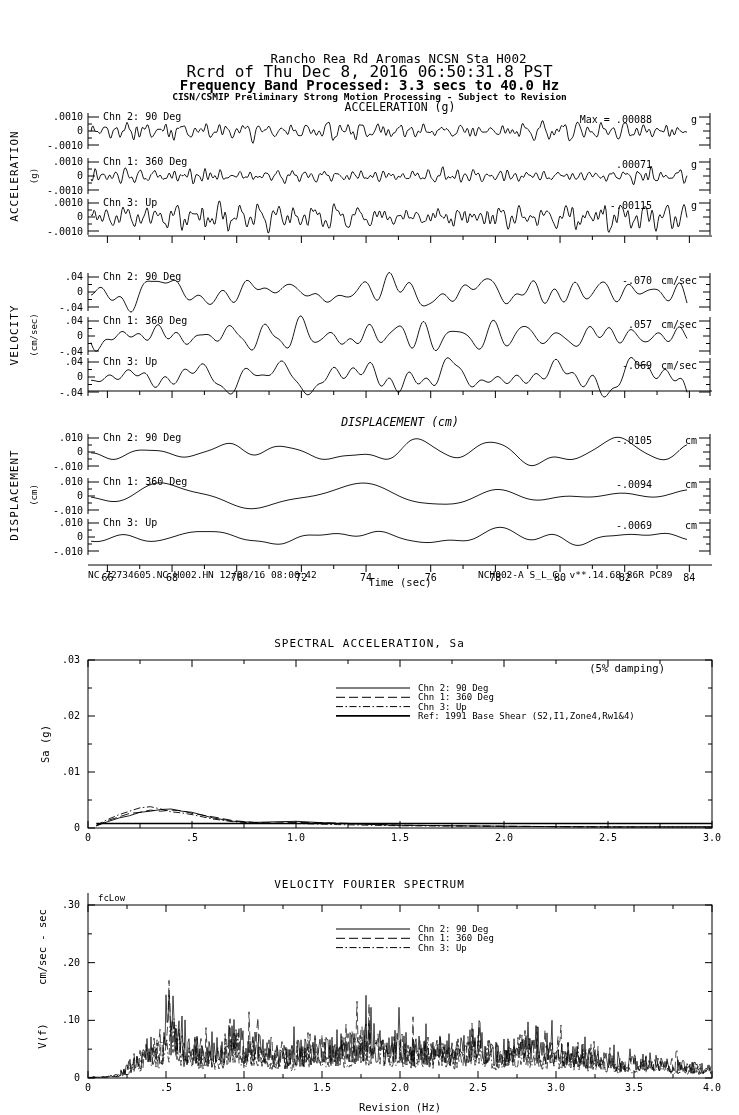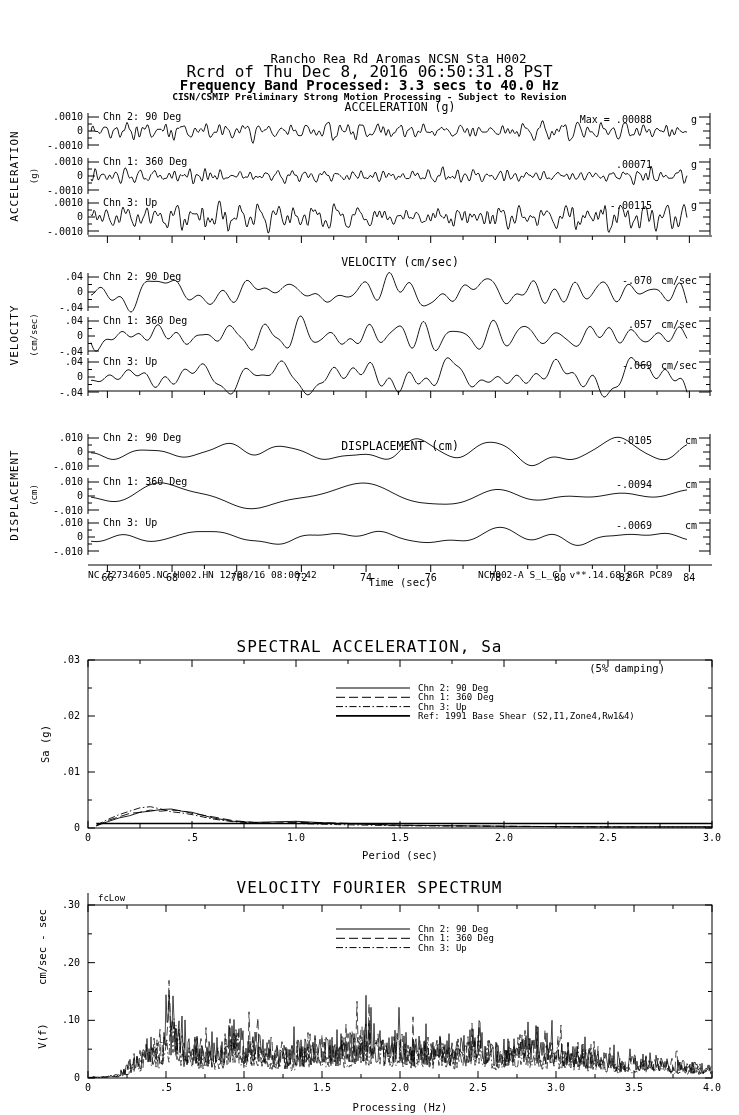--- a/index.html
+++ b/index.html
@@ -10,21 +10,21 @@
   .hdr1{top:52px;font-size:12.5px;padding-left:29px;}
   .hdr2{top:65px;font-size:16px;}
   .hdr3{top:79px;font-size:14px;font-weight:bold;}
   .hdr4{top:90px;font-size:9.5px;font-weight:bold;}
   .gtitle{left:88px;width:624px;text-align:center;font-size:11.5px;}
   .rot{transform:translate(-50%,-50%) rotate(-90deg);transform-origin:center;}
   .sidelabel{font-size:11px;letter-spacing:1px;}
   .sideunit{font-size:9px;}
   .xaxislabel{left:88px;width:624px;text-align:center;font-size:10.5px;margin-top:8px;}
   .footer{font-size:9.5px;}
-  .bigtitle{left:0;width:739px;text-align:center;font-size:16px;letter-spacing:1px;}
+  .bigtitle{left:0;width:739px;text-align:center;font-size:11px;letter-spacing:1px;}
   .note{font-size:10.5px;}
   .annot{font-size:9px;margin-left:8px;}
   svg text{font-family:"DejaVu Sans Mono","Liberation Mono",monospace;fill:#000;}
 </style>
 </head>
 <body>
 
 <div class="page">
 
   <svg id="plot-svg" style="position:absolute;left:0;top:0;" width="739" height="1115" viewBox="0 0 739 1115">
@@ -448,38 +448,36 @@
         <line x1="88" y1="893" x2="88" y2="905" stroke="#000" stroke-width="1"></line>
       </g>
     </svg>
 
   <div class="abs hdr hdr1">Rancho Rea Rd Aromas    NCSN Sta H002</div>
   <div class="abs hdr hdr2">Rcrd of Thu Dec  8, 2016 06:50:31.8 PST</div>
   <div class="abs hdr hdr3">Frequency Band Processed: 3.3 secs to 40.0 Hz</div>
   <div class="abs gtitle" style="top:100px;">ACCELERATION (g)</div>
 
   <div class="abs hdr hdr4">CISN/CSMIP Preliminary Strong Motion Processing - Subject to Revision</div>
-  <div class="abs gtitle" style="top:255px;">VELOCITY (cm/sec)</div>
-  <div class="abs gtitle" style="top:439px;">DISPLACEMENT (cm)</div>
+  <div class="abs gtitle" style="top:415px;font-style:italic;">DISPLACEMENT (cm)</div>
 
   <div class="abs rot sidelabel" style="left:14px;top:176px;">ACCELERATION</div>
   <div class="abs rot sideunit" style="left:34px;top:176px;">(g)</div>
   <div class="abs rot sidelabel" style="left:14px;top:335px;">VELOCITY</div>
   <div class="abs rot sideunit" style="left:34px;top:335px;">(cm/sec)</div>
   <div class="abs rot sidelabel" style="left:14px;top:495px;">DISPLACEMENT</div>
   <div class="abs rot sideunit" style="left:34px;top:495px;">(cm)</div>
 
   <div class="abs xaxislabel" style="top:568px;">Time (sec)</div>
   <div class="abs footer" style="left:88px;top:569px;">NC.72734605.NC.H002.HN 12/08/16 08:00:42</div>
   <div class="abs footer" style="left:478px;top:569px;">NCH002-A  S_L_C_  v**.14.68.86R PC89</div>
 
   <div class="abs bigtitle" style="top:637px;">SPECTRAL ACCELERATION, Sa</div>
   <div class="abs note" style="left:400px;width:265px;text-align:right;top:662px;">(5% damping)</div>
   <div class="abs rot note" style="left:45px;top:744px;">Sa (g)</div>
-  <div class="abs xaxislabel" style="top:841px;">Period (sec)</div>
 
   <div class="abs bigtitle" style="top:878px;">VELOCITY FOURIER SPECTRUM</div>
   <div class="abs annot" style="left:90px;top:893px;">fcLow</div>
   <div class="abs rot note" style="left:42px;top:947px;">cm/sec - sec</div>
   <div class="abs rot note" style="left:42px;top:1036px;">V(f)</div>
-  <div class="abs xaxislabel" style="top:1093px;">Processing (Hz)</div>
+  <div class="abs xaxislabel" style="top:1093px;">Revision (Hz)</div>
 
 </div>
 
 </body></html>

